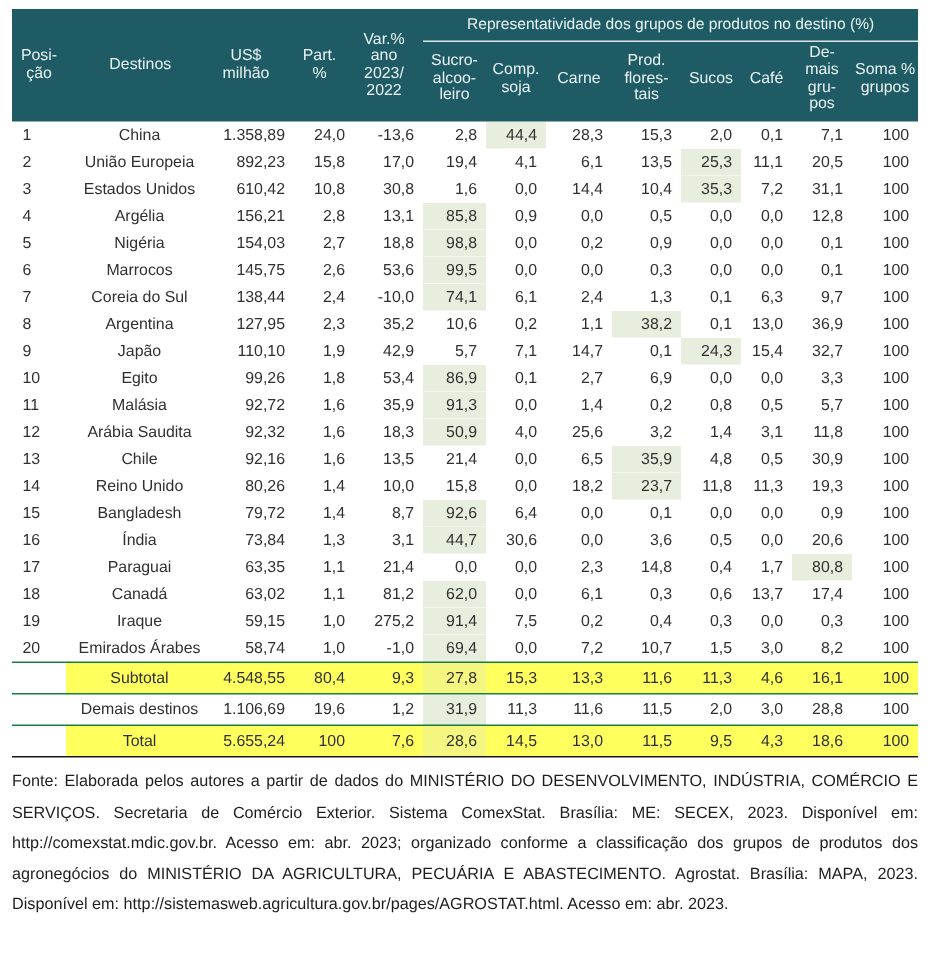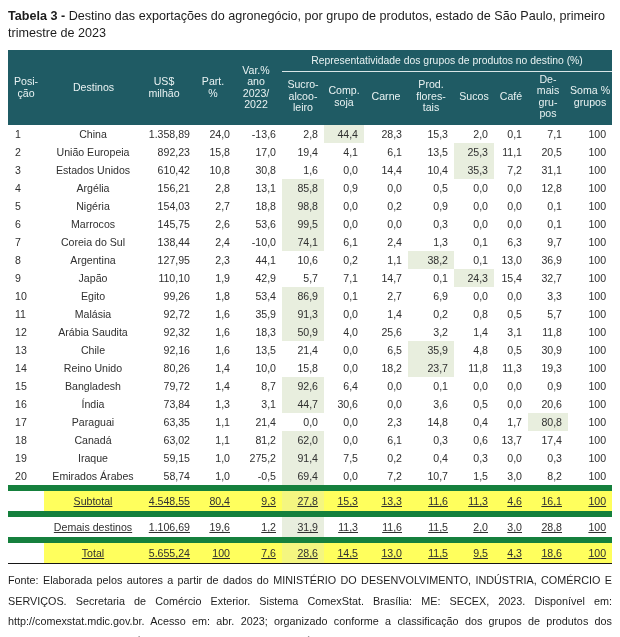--- a/index.html
+++ b/index.html
@@ -27,35 +27,34 @@
   th.al-r{text-align:center;padding-right:6px;}
   th.al-l{text-align:center;padding-left:5px;}
   th.al-c{}
   tbody td{height:18px;line-height:18px;vertical-align:middle;color:#303030;}
   td.pos{text-align:left;padding-left:7px;}
   td.dest{text-align:center;padding-left:4px;}
   td.num{text-align:right;padding-right:6px;}
   td.hl{background:#e8eede;}
   td.yl{background:#ffff5d;}
   td.hl.yl{background:#f4f680;margin-top:28px;}
-  tr.sum td{border-top:6px solid #15803d;height:20px;line-height:20px;text-decoration:underline;}
+  tr.sum td{border-top:1px solid #15803d;height:20px;line-height:20px;}
   tr.sum-last td{border-bottom:1px solid #161616;}
   
   .footer{
     margin-top:6px;font-size:10.8px;line-height:20.5px;
     text-align:justify;color:#1e1e1e;
   }
   .footer b{font-weight:normal;}
 </style>
 </head>
 <body>
 
 <div class="page">
 
-  <div class="title"><b>Tabela 3 - </b><span>Destino das exportações do agronegócio, por grupo de produtos, estado de São Paulo, primeiro trimestre de 2023</span></div>
 
   <table>
     <colgroup>
       <col style="width:36px">
         <col style="width:94px">
         <col style="width:58px">
       <col style="width:40px">
         <col style="width:46px">
         <col style="width:42px">
       <col style="width:40px">
@@ -205,21 +204,21 @@
           <td class="num">0,1</td>
           <td class="num">6,3</td>
           <td class="num">9,7</td>
           <td class="num">100</td>
         </tr>
         <tr>
           <td class="pos">8</td>
           <td class="dest">Argentina</td>
           <td class="num">127,95</td>
           <td class="num">2,3</td>
-          <td class="num">44,1</td>
+          <td class="num">35,2</td>
           <td class="num">10,6</td>
           <td class="num">0,2</td>
           <td class="num">1,1</td>
           <td class="num hl">38,2</td>
           <td class="num">0,1</td>
           <td class="num">13,0</td>
           <td class="num">36,9</td>
           <td class="num">100</td>
         </tr>
         <tr>
@@ -385,21 +384,21 @@
           <td class="num">0,3</td>
           <td class="num">0,0</td>
           <td class="num">0,3</td>
           <td class="num">100</td>
         </tr>
         <tr>
           <td class="pos">20</td>
           <td class="dest">Emirados Árabes</td>
           <td class="num">58,74</td>
           <td class="num">1,0</td>
-          <td class="num">-0,5</td>
+          <td class="num">-1,0</td>
           <td class="num hl">69,4</td>
           <td class="num">0,0</td>
           <td class="num">7,2</td>
           <td class="num">10,7</td>
           <td class="num">1,5</td>
           <td class="num">3,0</td>
           <td class="num">8,2</td>
           <td class="num">100</td>
         </tr>
         <tr class="sum">

